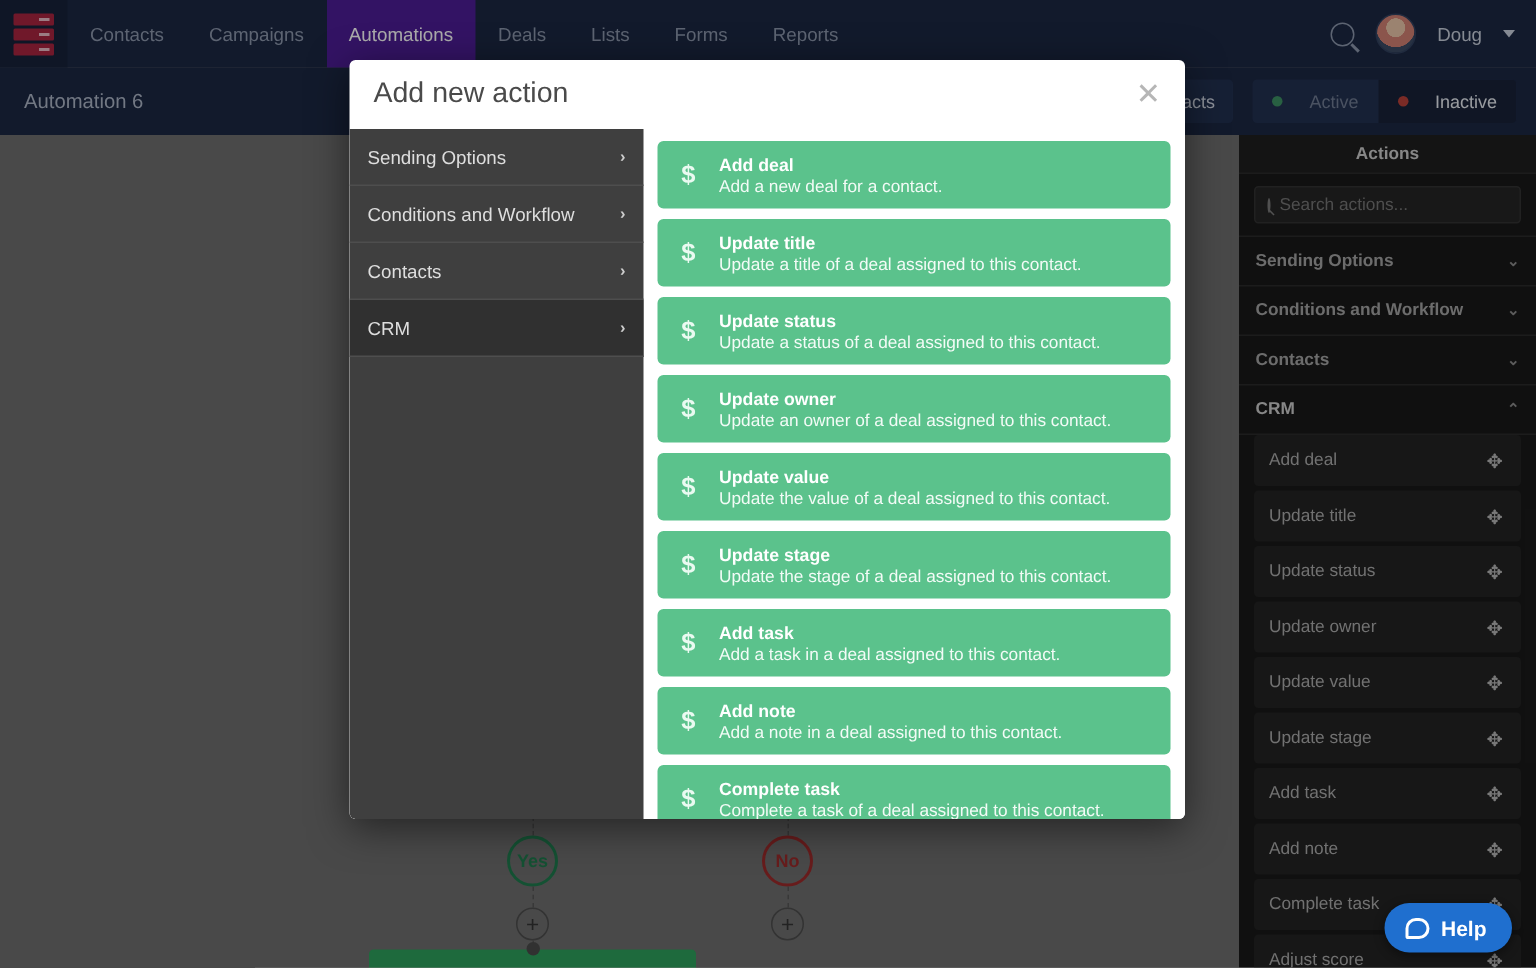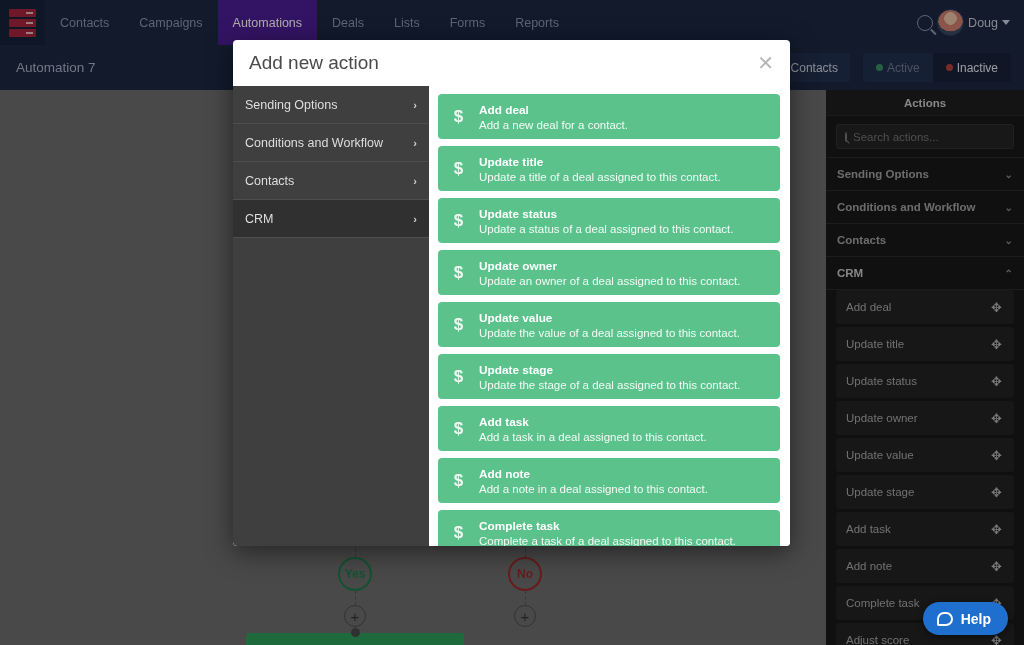--- a/index.html
+++ b/index.html
@@ -97,21 +97,21 @@
     display: flex; align-items: center;
     padding: 0 15px;
     font-size: 12.5px;
     color: #8b96ab;
     white-space: nowrap;
   }
   .nav-item.active { color: #ffffff; background: #4c1d95; }
   .nav-right {
     margin-left: auto;
     display: flex; align-items: center;
-    padding-right: 14px; gap: 4px;
+    padding-right: 14px; gap: 14px;
   }
   .icon-search {
     width: 16px; height: 16px;
     border: 1.7px solid #8b96ab;
     border-radius: 50%;
     position: relative;
   }
   .icon-search::after {
     content: ""; position: absolute;
     right: -5px; bottom: -3px;
@@ -169,21 +169,21 @@
     border-radius: 2px 2px 0 0;
   }
   .people-icon::before { left: 0; }
   .people-icon::after  { right: 0; height: 9px; }
   .statusgroup {
     display: flex; align-items: stretch;
     background: #22304f;
     border-radius: 3px; overflow: hidden;
   }
   .status-btn {
-    display: flex; align-items: center; gap: 4px;
+    display: flex; align-items: center; gap: 18px;
     height: 29px; padding: 0 13px;
     font-size: 12px; color: #6f7b92;
   }
   .status-btn.selected { background: #182238; color: #e4e8ef; }
   .dot { width: 7px; height: 7px; border-radius: 50%; flex: none; }
   .dot-green { background: #3d8f63; }
   .dot-red   { background: #b8413a; }
 
   
   .right-panel {
@@ -461,21 +461,21 @@
     </div>
     <div class="nav-right">
       <span class="icon-search"></span>
       <span class="avatar"></span>
       <span class="user-name">Doug</span>
       <span class="caret-down"></span>
     </div>
   </div>
 
   <div class="subbar">
-    <div class="subbar-title">Automation 7</div>
+    <div class="subbar-title">Automation 6</div>
     <div class="subbar-right">
       <div class="btn-view-contacts">
         <span class="people-icon"></span>
         <span>View Contacts</span>
       </div>
       <div class="statusgroup">
         <div class="status-btn">
           <span class="dot dot-green"></span>
           <span>Active</span>
         </div>

